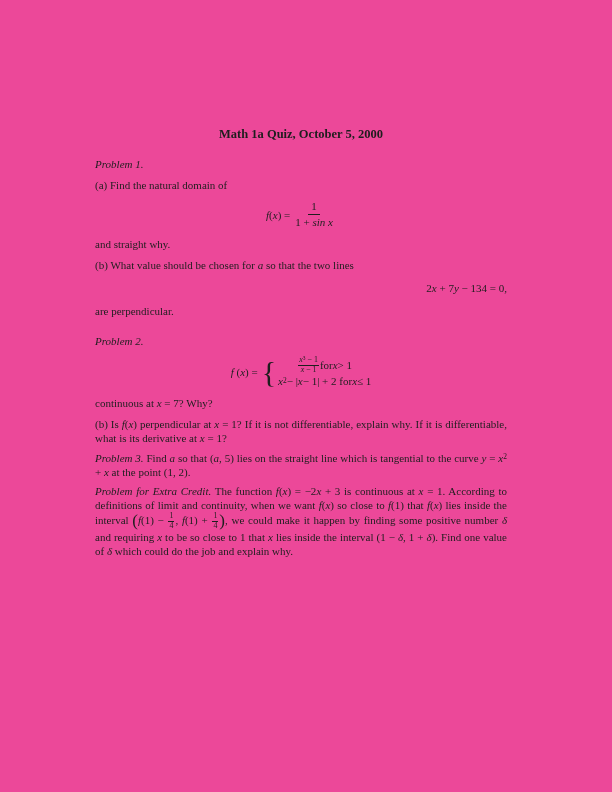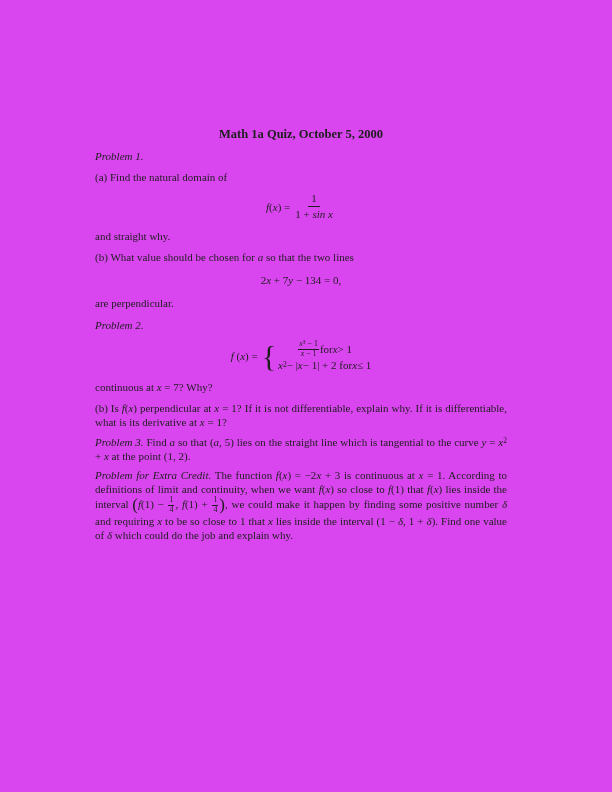--- a/index.html
+++ b/index.html
@@ -4,51 +4,51 @@
 <style>
   html, body {
     margin: 0;
     padding: 0;
     background: #ffffff;
   }
   .page {
     position: relative;
     width: 612px;
     height: 792px;
-    background: #d946ef;
+    background: #ec4899;
     overflow: hidden;
     font-family: "Liberation Serif", "DejaVu Serif", serif;
   }
   .content {
     position: absolute;
     left: 95px;
     top: 127px;
     width: 412px;
     font-size: 11px;
     line-height: 14px;
     color: #1e1e1e;
   }
   .title {
     font-weight: bold;
     font-size: 12.5px;
     text-align: center;
     margin: 0;
   }
   p { margin: 7px 0 0 0; }
-  .problem-head { margin-top: 8px; font-style: italic; }
+  .problem-head { margin-top: 16px; font-style: italic; }
   .para-block { margin-top: 5px; }
   .just { text-align: justify; }
 
   .s-it { font-style: italic; }
   .s-sup { font-size: 0.68em; vertical-align: 0.42em; }
   .s-big { font-size: 1.55em; vertical-align: -0.14em; line-height: 0; }
 
   .displayeq { margin: 8px 0; text-align: center; }
   .eqrow { display: inline-flex; align-items: center; }
-  .eqlines { line-height: 16px; }
+  .eqlines { line-height: 16px; text-align: right; }
 
   .dfrac {
     display: inline-flex;
     flex-direction: column;
     align-items: center;
     vertical-align: middle;
     line-height: 13px;
     margin-left: 2px;
   }
   .dfrac .num { display: block; border-bottom: 0.8px solid #1e1e1e; padding: 0 3px 1px 3px; }

